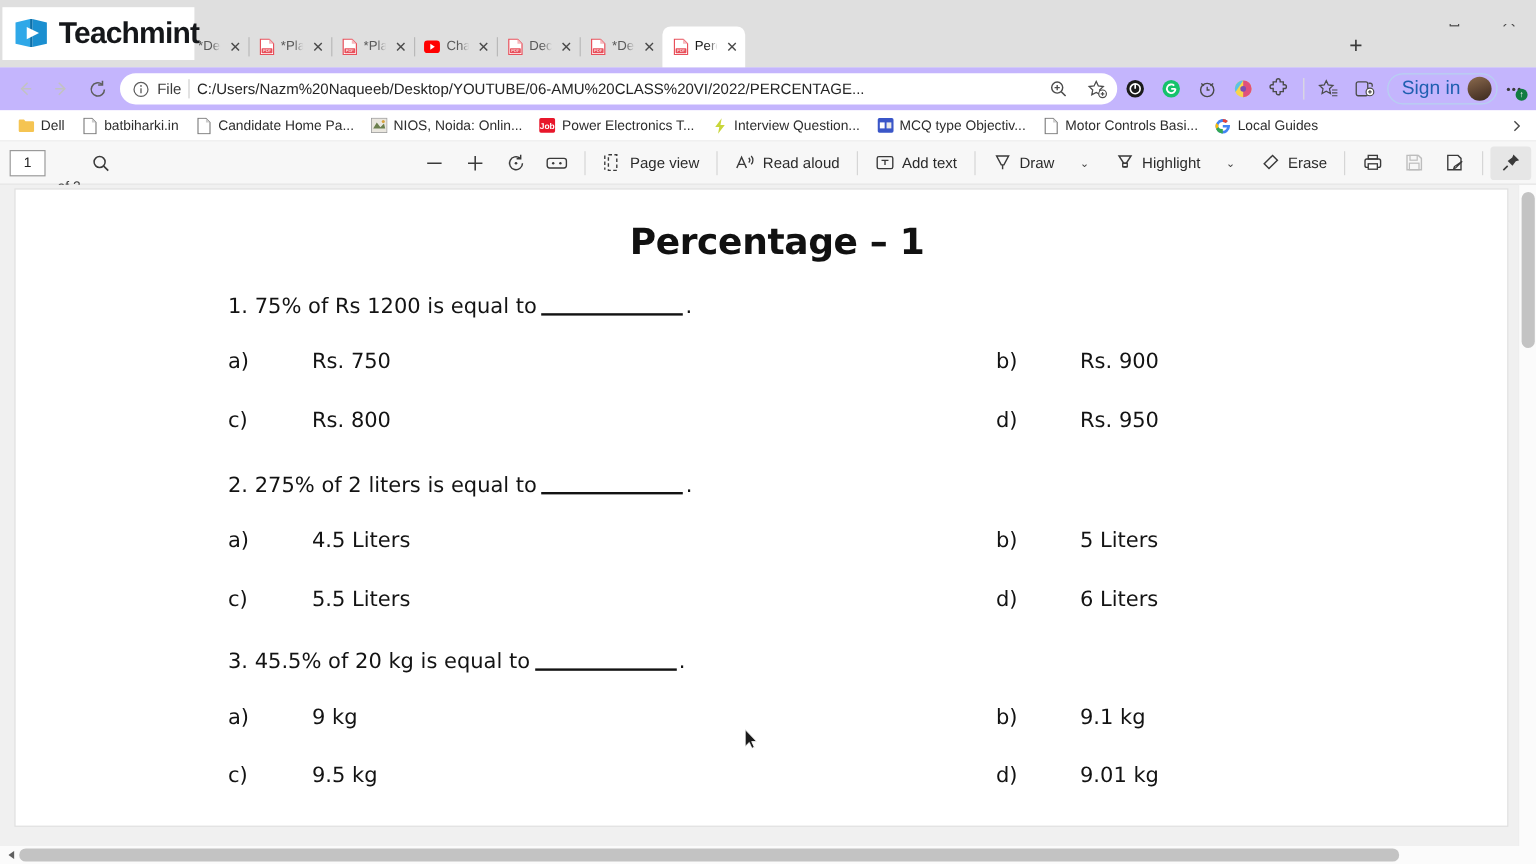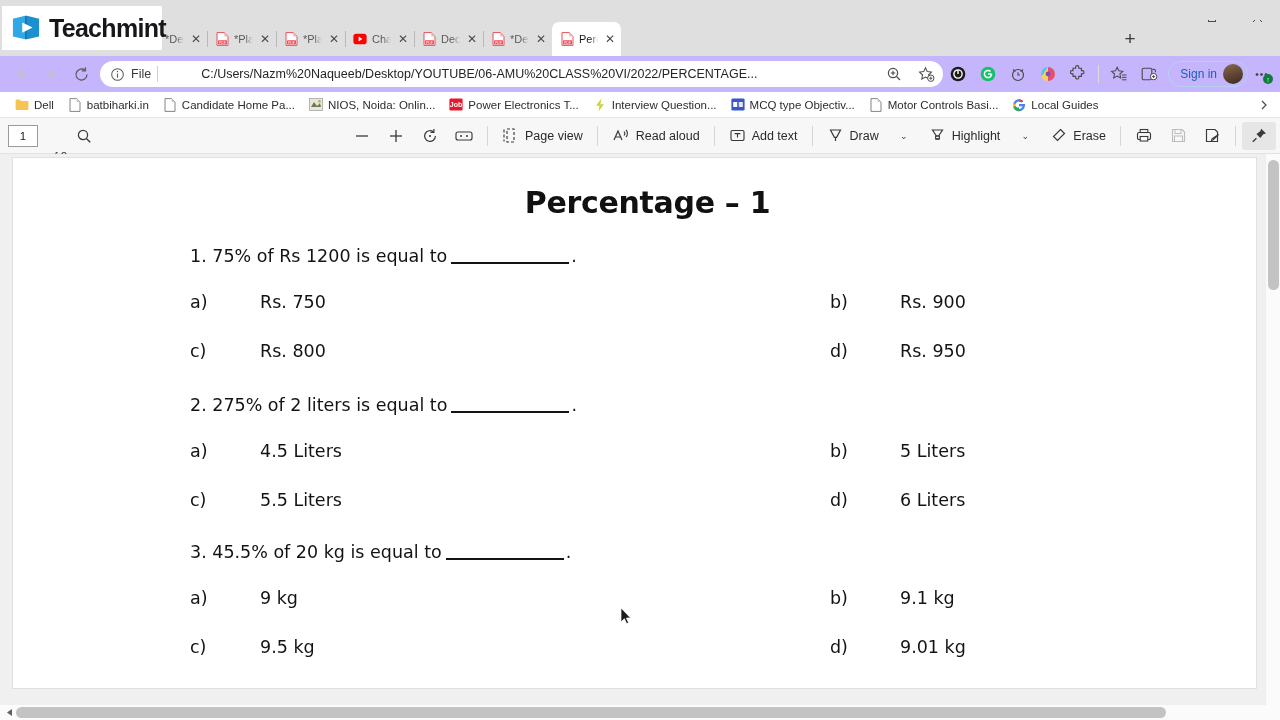--- a/index.html
+++ b/index.html
@@ -155,37 +155,37 @@
     gap: 6px;
     min-width: 0;
     margin-left: 4px;
   }
   .info-icon { flex: 0 0 15px; width: 15px; height: 15px; color:#5d5d5d; }
   .file-label { font-size: 12.5px; color: #3b3b3b; flex: 0 0 auto; }
   .omni-sep { width: 1px; height: 16px; background: #cfcfcf; flex: 0 0 1px; }
   .omni-url {
     font-size: 12.5px; color: #252525;
     white-space: nowrap; overflow: hidden;
-    flex: 1 1 auto; min-width: 0; margin-left: 37px;
+    flex: 1 1 auto; min-width: 0;
   }
   .omni-action { width:26px;height:24px;display:flex;align-items:center;justify-content:center;color:#4b4b4b;flex:0 0 26px; }
   .ext-icons { display: flex; align-items: center; gap: 0px; flex: 0 0 auto; }
   .ext { width: 30px; height: 28px; display:flex; align-items:center; justify-content:center; flex:0 0 30px; }
   .nav-sep { width:1px; height:18px; background:#dcdcdc; margin:0 5px; flex:0 0 1px; }
   .signin {
     height: 26px;
     border: 1px solid #b6d2f0;
     border-radius: 13px;
     display: flex; align-items: center;
     gap: 6px;
     padding: 0 4px 0 11px;
     margin-left: 4px;
     flex: 0 0 auto;
   }
-  .signin-label { font-size: 12px; color: #1f5fb0; }
+  .signin-label { font-size: 16px; color: #1f5fb0; }
   .avatar {
     width: 20px; height: 20px; border-radius: 50%;
     background: linear-gradient(160deg,#8b6b4e 0%,#5a4130 60%,#3a2a1e 100%);
     flex: 0 0 20px;
   }
   .dots { width: 26px; height:28px; display:flex; align-items:center; justify-content:center; position:relative; flex:0 0 26px; }
   .dots-badge {
     position:absolute; right:1px; bottom:4px;
     width:10px;height:10px;border-radius:50%;
     background:#107c41; color:#fff; font-size:7px;

